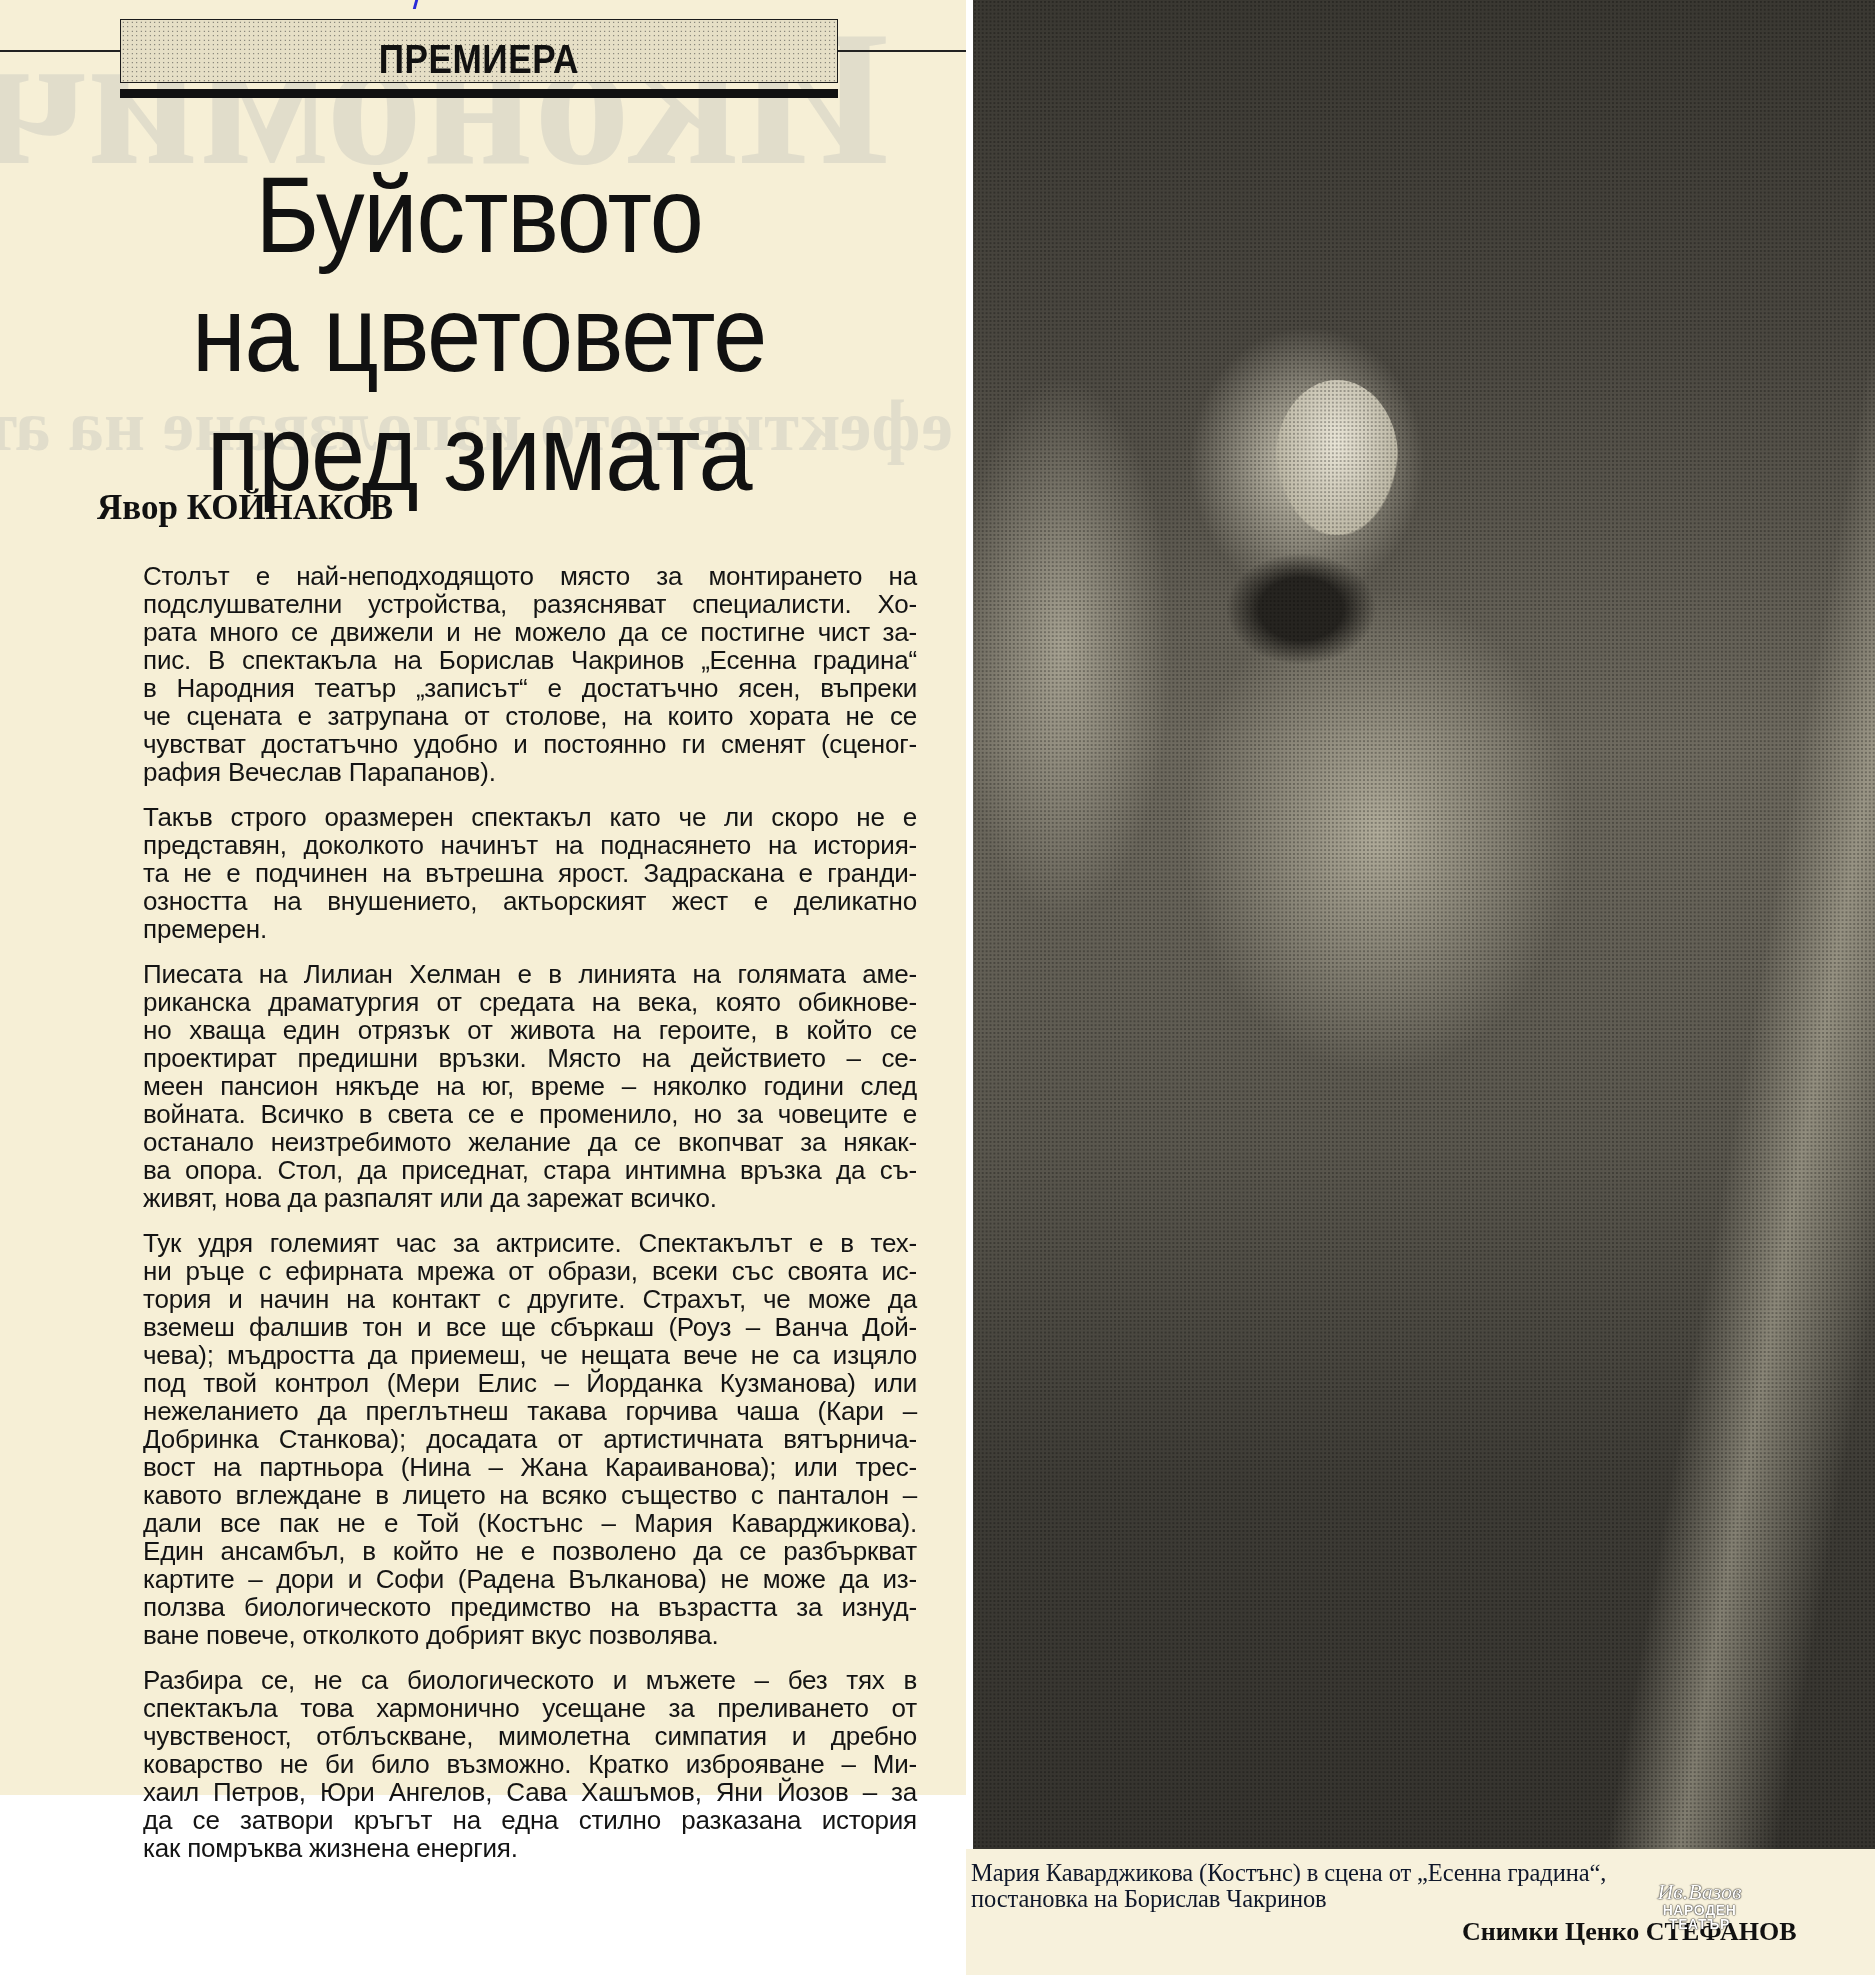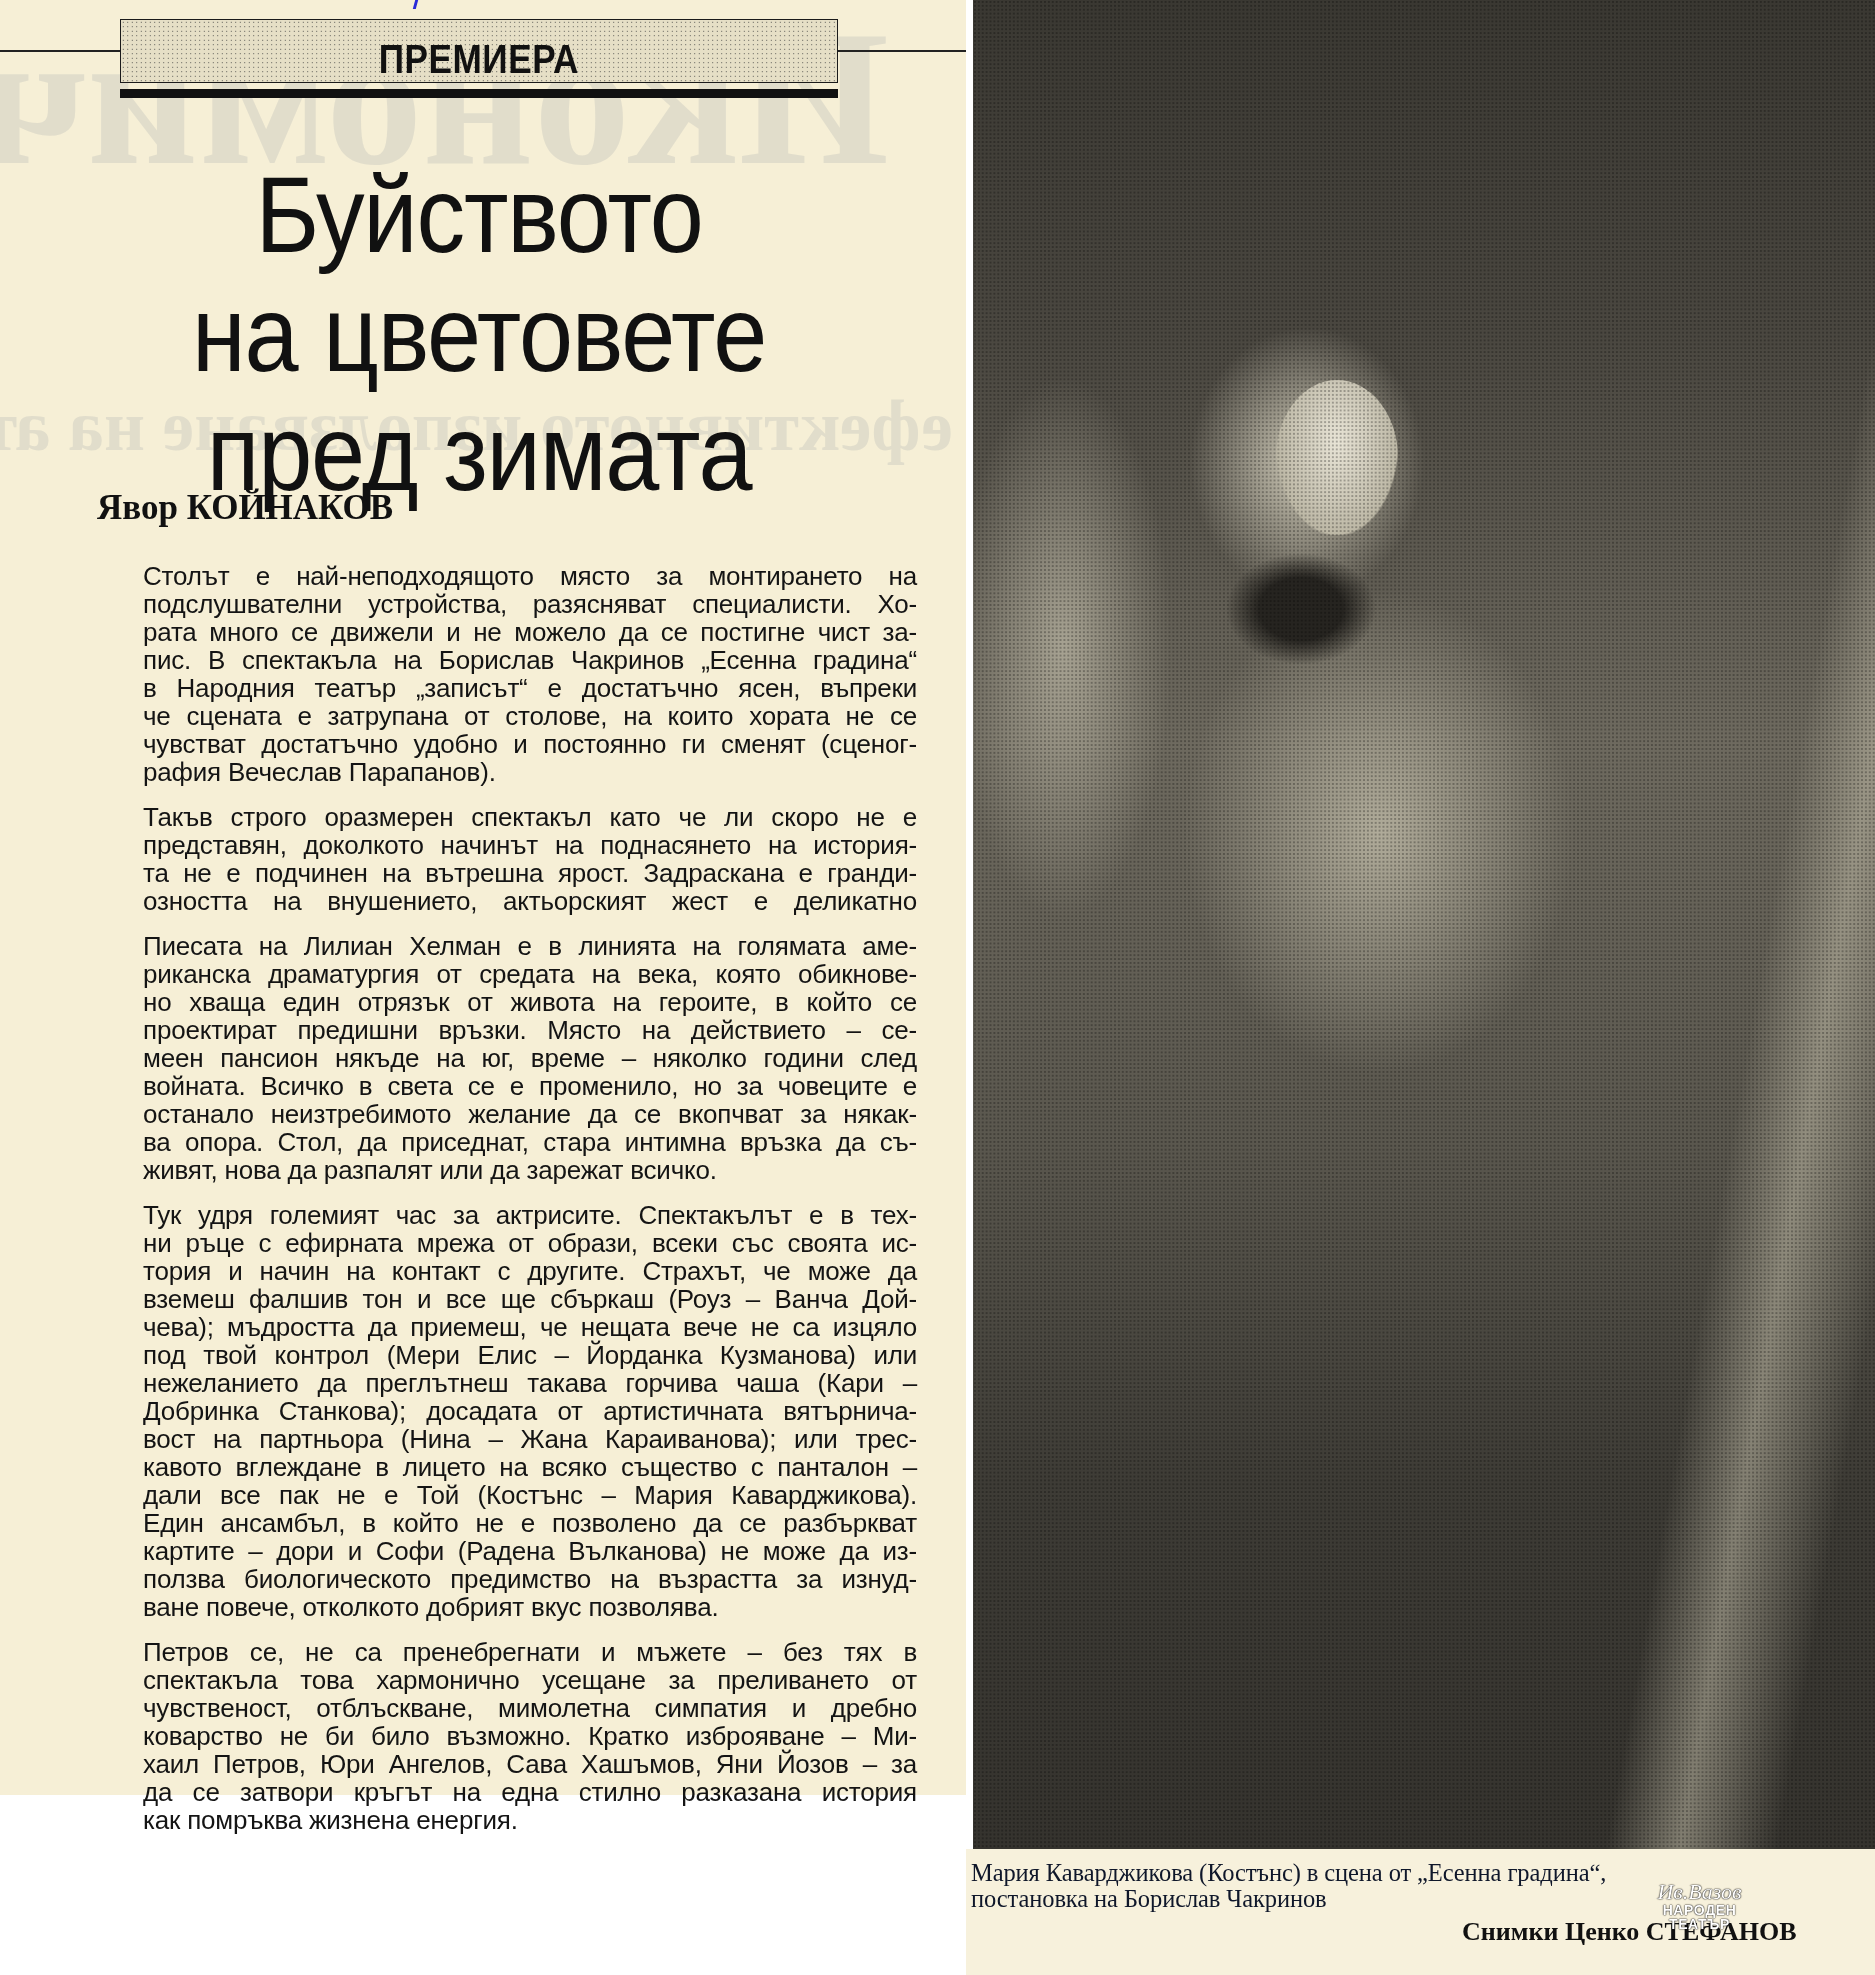--- a/index.html
+++ b/index.html
@@ -144,20 +144,21 @@
       <span class="line">в  Народния театър „записът“ е достатъчно ясен, въпреки</span>
       <span class="line">че сцената е затрупана от столове, на които хората не се</span>
       <span class="line">чувстват достатъчно удобно и постоянно ги сменят (сценог-</span>
       <span class="line last">рафия Вечеслав Парапанов).</span>
     </p>
     <p>
       <span class="line" style="text-indent: 26px;">Такъв строго  оразмерен спектакъл като че ли скоро не е</span>
       <span class="line">представян, доколкото начинът на поднасянето на история-</span>
       <span class="line">та не е подчинен на вътрешна ярост. Задраскана е гранди-</span>
       <span class="line">озността на внушението, актьорският жест е деликатно</span>
+      <span class="line last">премерен.</span>
     </p>
     <p>
       <span class="line" style="text-indent: 26px;">Пиесата на Лилиан Хелман е в линията на голямата аме-</span>
       <span class="line">риканска драматургия от средата на века, която обикнове-</span>
       <span class="line">но хваща един отрязък от живота на героите, в който се</span>
       <span class="line">проектират предишни връзки. Място на действието – се-</span>
       <span class="line">меен пансион някъде на юг, време – няколко години след</span>
       <span class="line">войната. Всичко в света се е променило, но за човеците е</span>
       <span class="line">останало неизтребимото желание да се вкопчват за някак-</span>
       <span class="line">ва опора. Стол, да приседнат, стара интимна връзка да съ-</span>
@@ -174,21 +175,21 @@
       <span class="line">Добринка Станкова); досадата от артистичната вятърнича-</span>
       <span class="line">вост на партньора (Нина – Жана Караиванова); или трес-</span>
       <span class="line">кавото вглеждане в лицето на всяко същество с панталон –</span>
       <span class="line">дали все пак не е Той (Костънс – Мария Каварджикова).</span>
       <span class="line">Един ансамбъл, в който не е позволено да се разбъркват</span>
       <span class="line">картите – дори и Софи (Радена Вълканова) не може да из-</span>
       <span class="line">ползва биологическото предимство на възрастта за изнуд-</span>
       <span class="line last">ване повече, отколкото добрият вкус позволява.</span>
     </p>
     <p>
-      <span class="line" style="text-indent: 26px;">Петров се, не са пренебрегнати и мъжете – без тях в</span>
+      <span class="line" style="text-indent: 26px;">Разбира се, не са биологическото и мъжете – без тях в</span>
       <span class="line">спектакъла това хармонично усещане за преливането от</span>
       <span class="line">чувственост, отблъскване, мимолетна симпатия и дребно</span>
       <span class="line">коварство не би било възможно. Кратко изброяване – Ми-</span>
       <span class="line">хаил Петров, Юри Ангелов, Сава Хашъмов, Яни Йозов – за</span>
       <span class="line">да се затвори кръгът на една стилно разказана история</span>
       <span class="line last">как помръква жизнена енергия.</span>
     </p>
   </div>
 
 <div class="photo">

